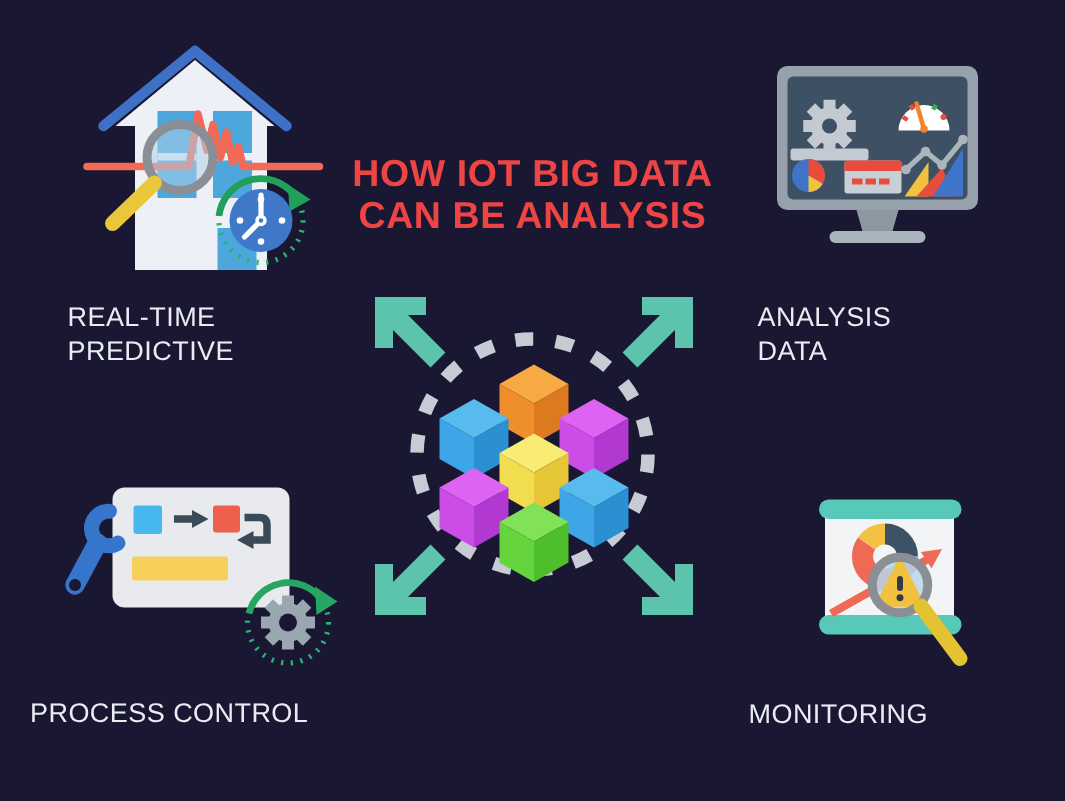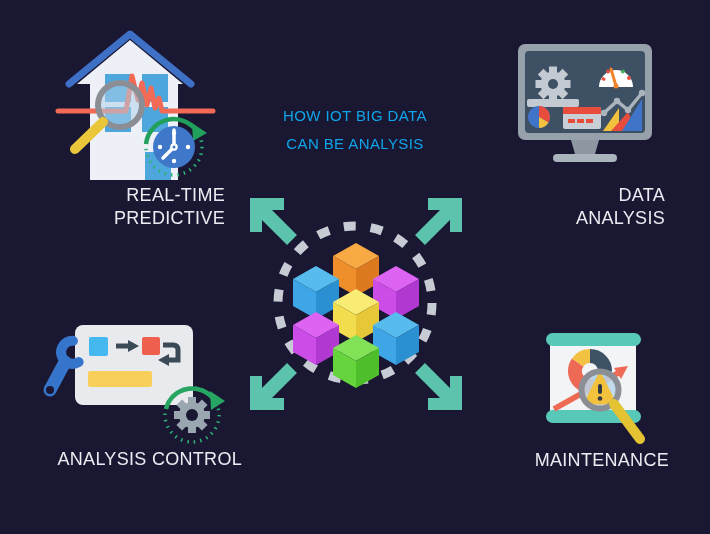--- a/index.html
+++ b/index.html
@@ -4,26 +4,26 @@
 <style>
   html,body { margin:0; padding:0; background:#1a1733; }
   .canvas {
     position:relative; width:710px; height:534px; overflow:hidden;
     background:#1a1733;
     font-family:"Liberation Sans", sans-serif;
   }
   .abs { position:absolute; }
   .title {
     top:102px; left:50%; transform:translateX(-50%);
-    text-align:center; color:#0ea5e9; font-size:15px; font-weight:400;
+    text-align:center; color:#ef4444; font-size:25px; font-weight:700;
     line-height:28px; letter-spacing:0.4px; white-space:nowrap;
   }
   .qlabel {
-    text-align:right; color:#eaecf1; font-size:18px; font-weight:400;
-    line-height:23px; letter-spacing:0.3px;
+    text-align:left; color:#eaecf1; font-size:18px; font-weight:400;
+    line-height:23px; letter-spacing:0.3px;margin-top:16px;
   }
   .qlabel-tl { top:184px; left:45px;  width:180px; }
   .qlabel-tr { top:184px; left:505px; width:160px; }
   .qlabel-bl { top:448px; left:20px;  width:222px; }
   .qlabel-br { top:449px; left:499px; width:170px; }
   svg { display:block; }
 </style>
 </head>
 <body>
 
@@ -216,23 +216,23 @@
       <circle cx="70" cy="65" r="18.5" fill="none" stroke="#8b8e94" stroke-width="6"></circle>
       <line x1="84" y1="79" x2="110" y2="114" stroke="#e3c332" stroke-width="10" stroke-linecap="round"></line>
     </g>
   </svg>
 
   <div class="abs qlabel qlabel-tl">
     <div>REAL-TIME</div>
     <div>PREDICTIVE</div>
   </div>
   <div class="abs qlabel qlabel-tr">
+    <div>ANALYSIS</div>
     <div>DATA</div>
-    <div>ANALYSIS</div>
   </div>
   <div class="abs qlabel qlabel-bl">
-    <div>ANALYSIS CONTROL</div>
+    <div>PROCESS CONTROL</div>
   </div>
   <div class="abs qlabel qlabel-br">
-    <div>MAINTENANCE</div>
+    <div>MONITORING</div>
   </div>
 
 </div>
 
 </body></html>

